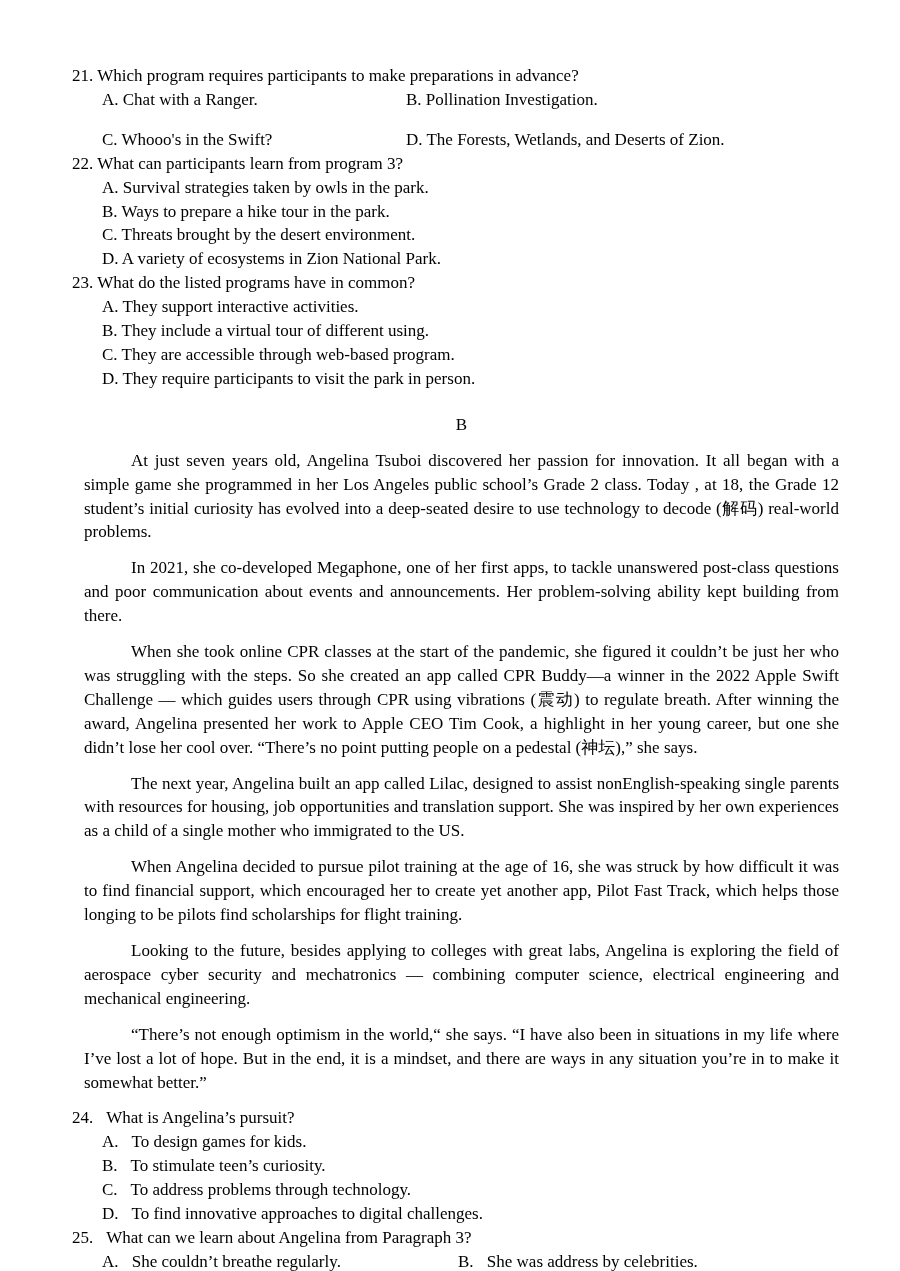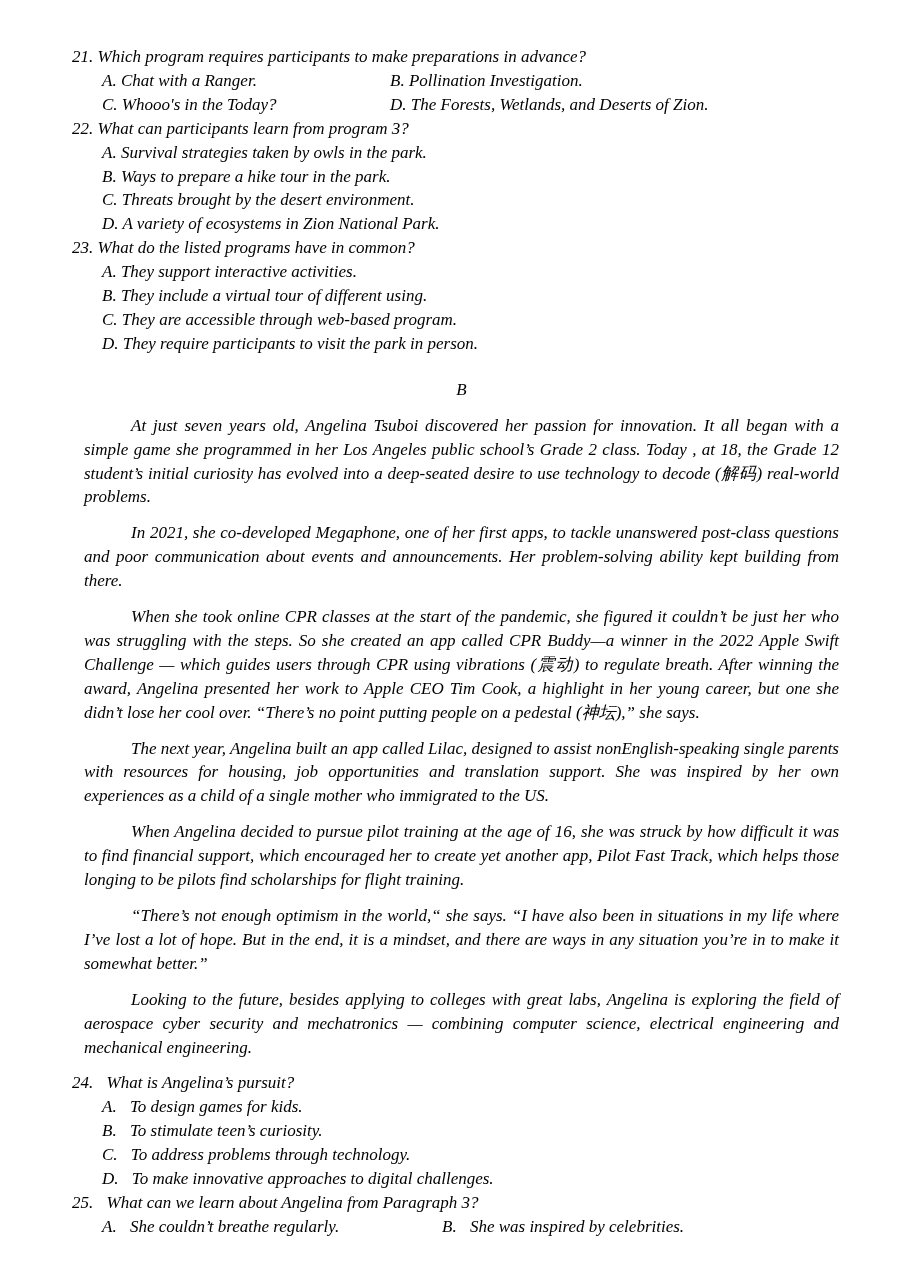--- a/index.html
+++ b/index.html
@@ -10,29 +10,28 @@
     background: #ffffff;
     color: #000000;
     font-family: "Liberation Serif", "DejaVu Serif", serif;
     font-size: 17px;
     line-height: 23.9px;
     overflow: hidden;
   }
   .page {
     width: 900px;
     height: 966px;
-    padding: 45px 49px 60px 72px;
-    font-style: italic;
+    padding: 64px 49px 60px 72px;
   }
   .question { margin: 0; }
   .stem { white-space: normal; }
   .q-num { }
   .opts { padding-left: 30px; }
   .opt-line { }
-  .two-col { display: grid; }
+  .two-col { display: grid; gap: 16px; }
   .cols-21 { grid-template-columns: 288px 1fr; }
   .cols-25 { grid-template-columns: 340px 1fr; }
   
   .wide-dot { margin-right: 9px; }
   .passage-heading {
     text-align: center;
     margin-top: 22px;
   }
   .para {
     margin: 12px;
@@ -43,21 +42,21 @@
 </head>
 <body>
 
 <div class="page">
 
   <div class="question">
     <div class="stem"><span class="q-num">21.</span> <span>Which program requires participants to make preparations in advance?</span></div>
     <div class="opts two-col cols-21">
       <span class="opt"><span>A.</span> <span>Chat with a Ranger.</span></span>
       <span class="opt"><span>B.</span> <span>Pollination Investigation.</span></span>
-      <span class="opt"><span>C.</span> <span>Whooo's in the Today?</span></span>
+      <span class="opt"><span>C.</span> <span>Whooo's in the Swift?</span></span>
       <span class="opt"><span>D.</span> <span>The Forests, Wetlands, and Deserts of Zion.</span></span>
     </div>
   </div>
 
   <div class="question">
     <div class="stem"><span class="q-num">22.</span> <span>What can participants learn from program 3?</span></div>
     <div class="opts">
       <div class="opt-line"><span>A.</span> <span>Survival strategies taken by owls in the park.</span></div>
       <div class="opt-line"><span>B.</span> <span>Ways to prepare a hike tour in the park.</span></div>
       <div class="opt-line"><span>C.</span> <span>Threats brought by the desert environment.</span></div>
@@ -75,35 +74,35 @@
     </div>
   </div>
 
   <div class="passage">
     <div class="passage-heading">B</div>
     <p class="para">At just seven years old, Angelina Tsuboi discovered her passion for innovation. It all began with a simple game she programmed in her Los Angeles public school’s Grade 2 class. Today , at 18, the Grade 12 student’s initial curiosity has evolved into a deep-seated desire to use technology to decode (解码) real-world problems.</p>
     <p class="para">In 2021, she co-developed Megaphone, one of her first apps, to tackle unanswered post-class questions and poor communication about events and announcements. Her problem-solving ability kept building from there.</p>
     <p class="para">When she took online CPR classes at the start of the pandemic, she figured it couldn’t be just her who was struggling with the steps. So she created an app called CPR Buddy—a winner in the 2022 Apple Swift Challenge — which guides users through CPR using vibrations (震动) to regulate breath. After winning the award, Angelina presented her work to Apple CEO Tim Cook, a highlight in her young career, but one she didn’t lose her cool over. “There’s no point putting people on a pedestal (神坛),” she says.</p>
     <p class="para">The next year, Angelina built an app called Lilac, designed to assist nonEnglish-speaking single parents with resources for housing, job opportunities and translation support. She was inspired by her own experiences as a child of a single mother who immigrated to the US.</p>
     <p class="para">When Angelina decided to pursue pilot training at the age of 16, she was struck by how difficult it was to find financial support, which encouraged her to create yet another app, Pilot Fast Track, which helps those longing to be pilots find scholarships for flight training.</p>
+    <p class="para">Looking to the future, besides applying to colleges with great labs, Angelina is exploring the field of aerospace cyber security and mechatronics — combining computer science, electrical engineering and mechanical engineering.</p>
     <p class="para">“There’s not enough optimism in the world,“ she says. “I have also been in situations in my life where I’ve lost a lot of hope. But in the end, it is a mindset, and there are ways in any situation you’re in to make it somewhat better.”</p>
-    <p class="para">Looking to the future, besides applying to colleges with great labs, Angelina is exploring the field of aerospace cyber security and mechatronics — combining computer science, electrical engineering and mechanical engineering.</p>
   </div>
 
   <div class="question">
     <div class="stem"><span class="q-num wide-dot">24.</span> <span>What is Angelina’s pursuit?</span></div>
     <div class="opts">
       <div class="opt-line"><span class="wide-dot">A.</span> <span>To design games for kids.</span></div>
       <div class="opt-line"><span class="wide-dot">B.</span> <span>To stimulate teen’s curiosity.</span></div>
       <div class="opt-line"><span class="wide-dot">C.</span> <span>To address problems through technology.</span></div>
-      <div class="opt-line"><span class="wide-dot">D.</span> <span>To make innovative approaches to digital challenges.</span></div>
+      <div class="opt-line"><span class="wide-dot">D.</span> <span>To find innovative approaches to digital challenges.</span></div>
     </div>
   </div>
 
   <div class="question">
     <div class="stem"><span class="q-num wide-dot">25.</span> <span>What can we learn about Angelina from Paragraph 3?</span></div>
     <div class="opts two-col cols-25">
       <span class="opt"><span class="wide-dot">A.</span> <span>She couldn’t breathe regularly.</span></span>
-      <span class="opt"><span class="wide-dot">B.</span> <span>She was inspired by celebrities.</span></span>
+      <span class="opt"><span class="wide-dot">B.</span> <span>She was address by celebrities.</span></span>
     </div>
   </div>
 
 </div>
 
 </body></html>

